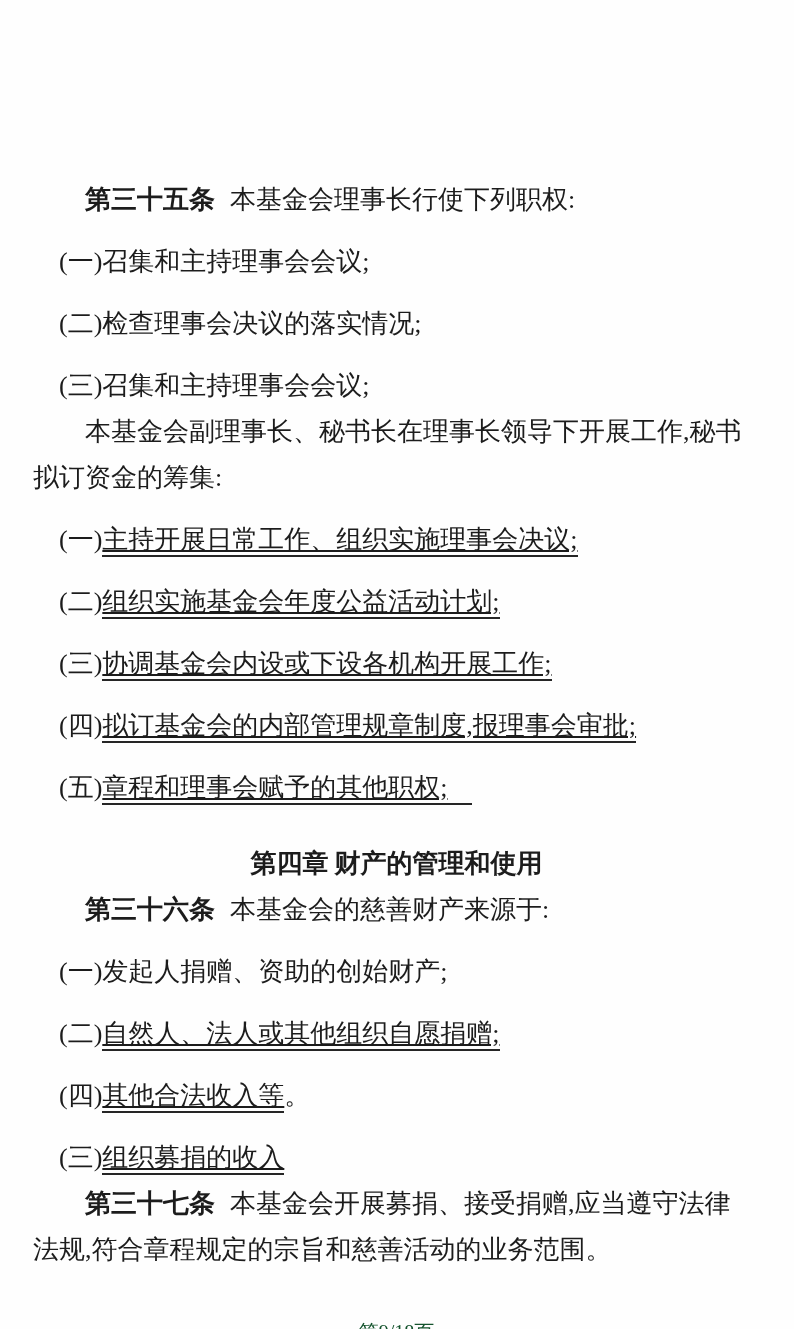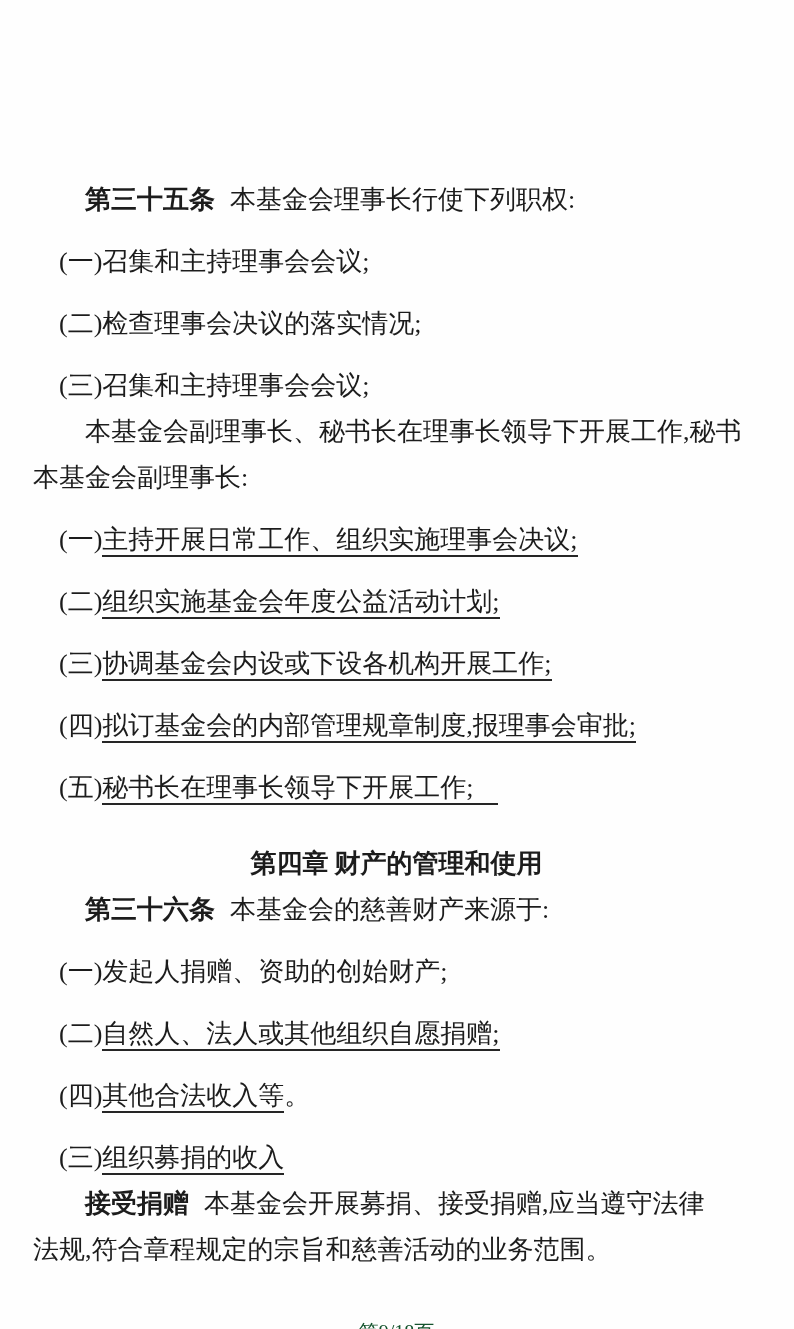--- a/index.html
+++ b/index.html
@@ -29,20 +29,21 @@
   .ind2 { padding-left: 52px; }
   
   .indL { padding-left: 26px; margin-top: 16px; }
   
   .ind0 { padding-left: 0; }
   .num { font-weight: bold; }
   .after-num { margin-left: 15px; }
   .u {
     border-bottom: 2px solid #262626;
     padding-bottom: 1px;
+    text-decoration: underline;
   }
   .u.ext { padding-right: 24px; }
   .chapter {
     text-align: center;
     font-weight: bold;
     padding-left: 0;
   }
   .chapter .title { margin-left: 6px; }
   .spacer { height: 30px; }
   .footer {
@@ -69,37 +70,37 @@
     <span>(二)</span><span>检查理事会决议的落实情况;</span>
   </div>
   <div class="ln indL">
     <span>(三)</span><span>召集和主持理事会会议;</span>
   </div>
 
   <div class="ln ind2">
     <span>本基金会副理事长、秘书长在理事长领导下开展工作,秘书</span>
   </div>
   <div class="ln ind0">
-    <span>本基金会副理事长:</span>
+    <span>拟订资金的筹集:</span>
   </div>
 
   <div class="ln indL">
     <span>(一)</span><span class="u">主持开展日常工作、组织实施理事会决议;</span>
   </div>
   <div class="ln indL">
     <span>(二)</span><span class="u">组织实施基金会年度公益活动计划;</span>
   </div>
   <div class="ln indL">
     <span>(三)</span><span class="u">协调基金会内设或下设各机构开展工作;</span>
   </div>
   <div class="ln indL">
     <span>(四)</span><span class="u">拟订基金会的内部管理规章制度,报理事会审批;</span>
   </div>
   <div class="ln indL">
-    <span>(五)</span><span class="u ext">秘书长在理事长领导下开展工作;</span>
+    <span>(五)</span><span class="u ext">章程和理事会赋予的其他职权;</span>
   </div>
 
   <div class="spacer"></div>
 
   <div class="ln chapter">
     <span class="num">第四章</span><span class="title num">财产的管理和使用</span>
   </div>
 
   <div class="ln ind2">
     <span class="num">第三十六条</span><span class="after-num">本基金会的慈善财产来源于:</span>
@@ -112,21 +113,21 @@
     <span>(二)</span><span class="u">自然人、法人或其他组织自愿捐赠;</span>
   </div>
   <div class="ln indL">
     <span>(四)</span><span class="u">其他合法收入等</span><span>。</span>
   </div>
   <div class="ln indL">
     <span>(三)</span><span class="u">组织募捐的收入</span>
   </div>
 
   <div class="ln ind2">
-    <span class="num">接受捐赠</span><span class="after-num">本基金会开展募捐、接受捐赠,应当遵守法律</span>
+    <span class="num">第三十七条</span><span class="after-num">本基金会开展募捐、接受捐赠,应当遵守法律</span>
   </div>
   <div class="ln ind0">
     <span>法规,符合章程规定的宗旨和慈善活动的业务范围。</span>
   </div>
 
 
   <div class="footer">第9/18页</div>
 
 </div>
 

